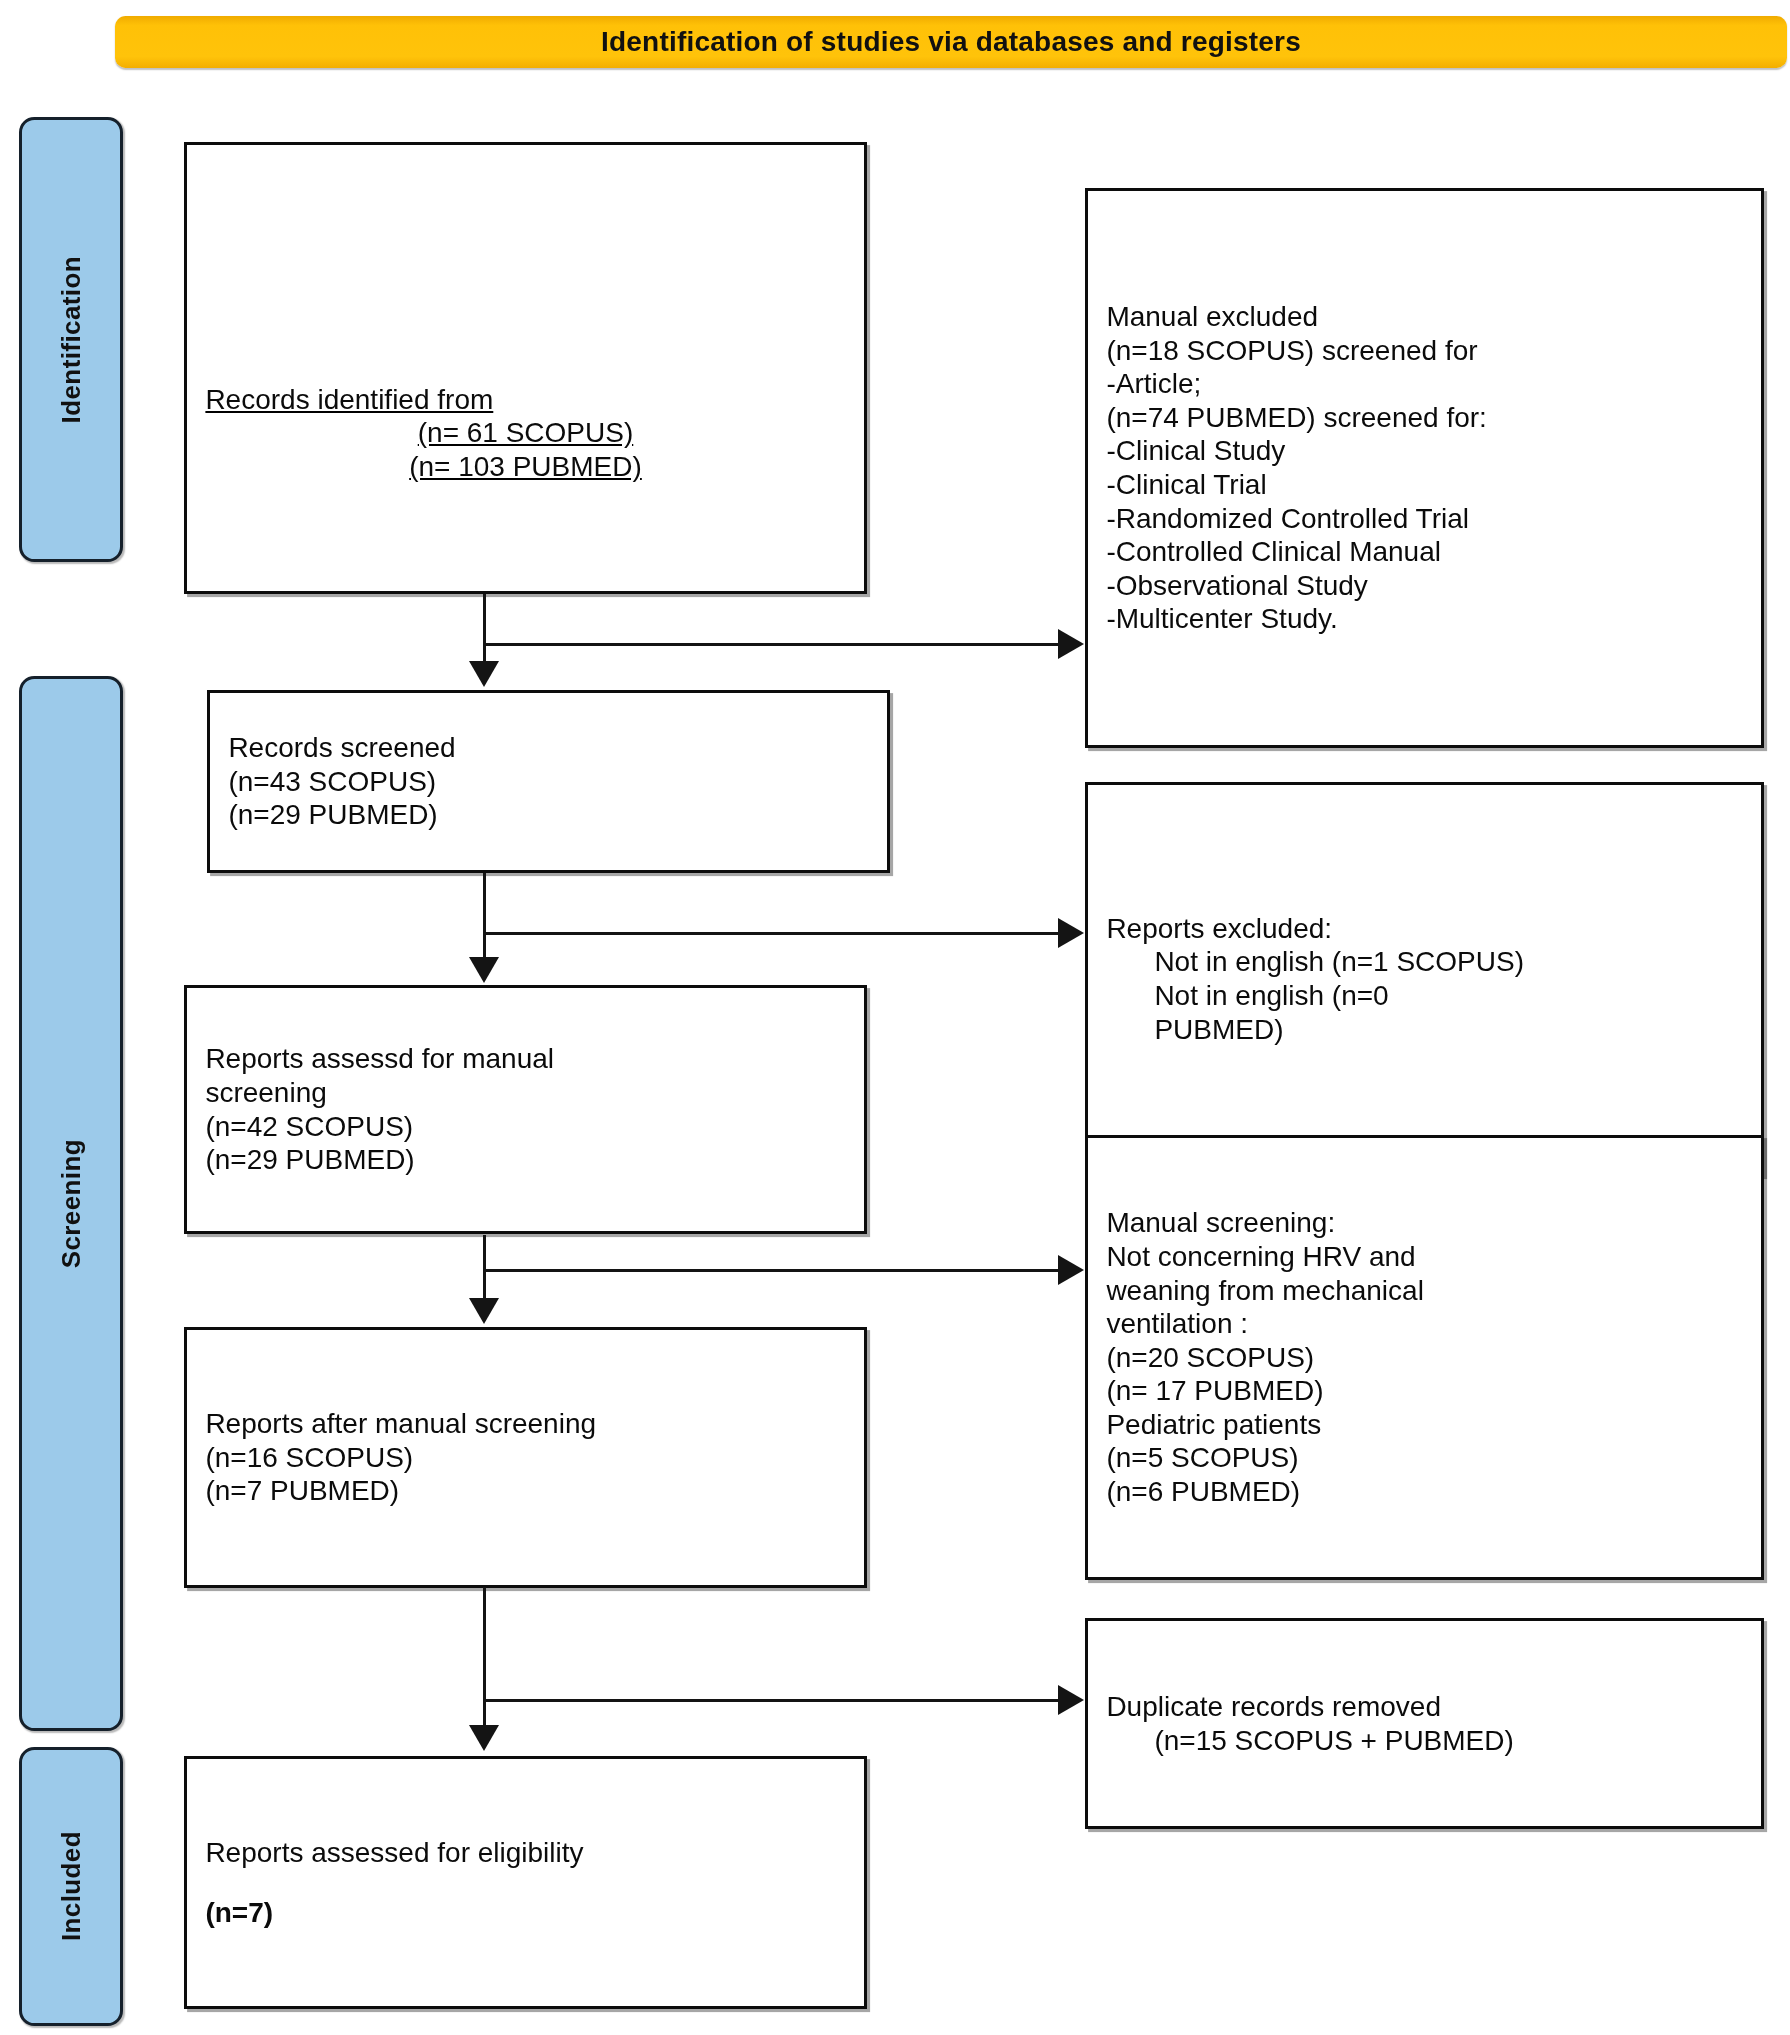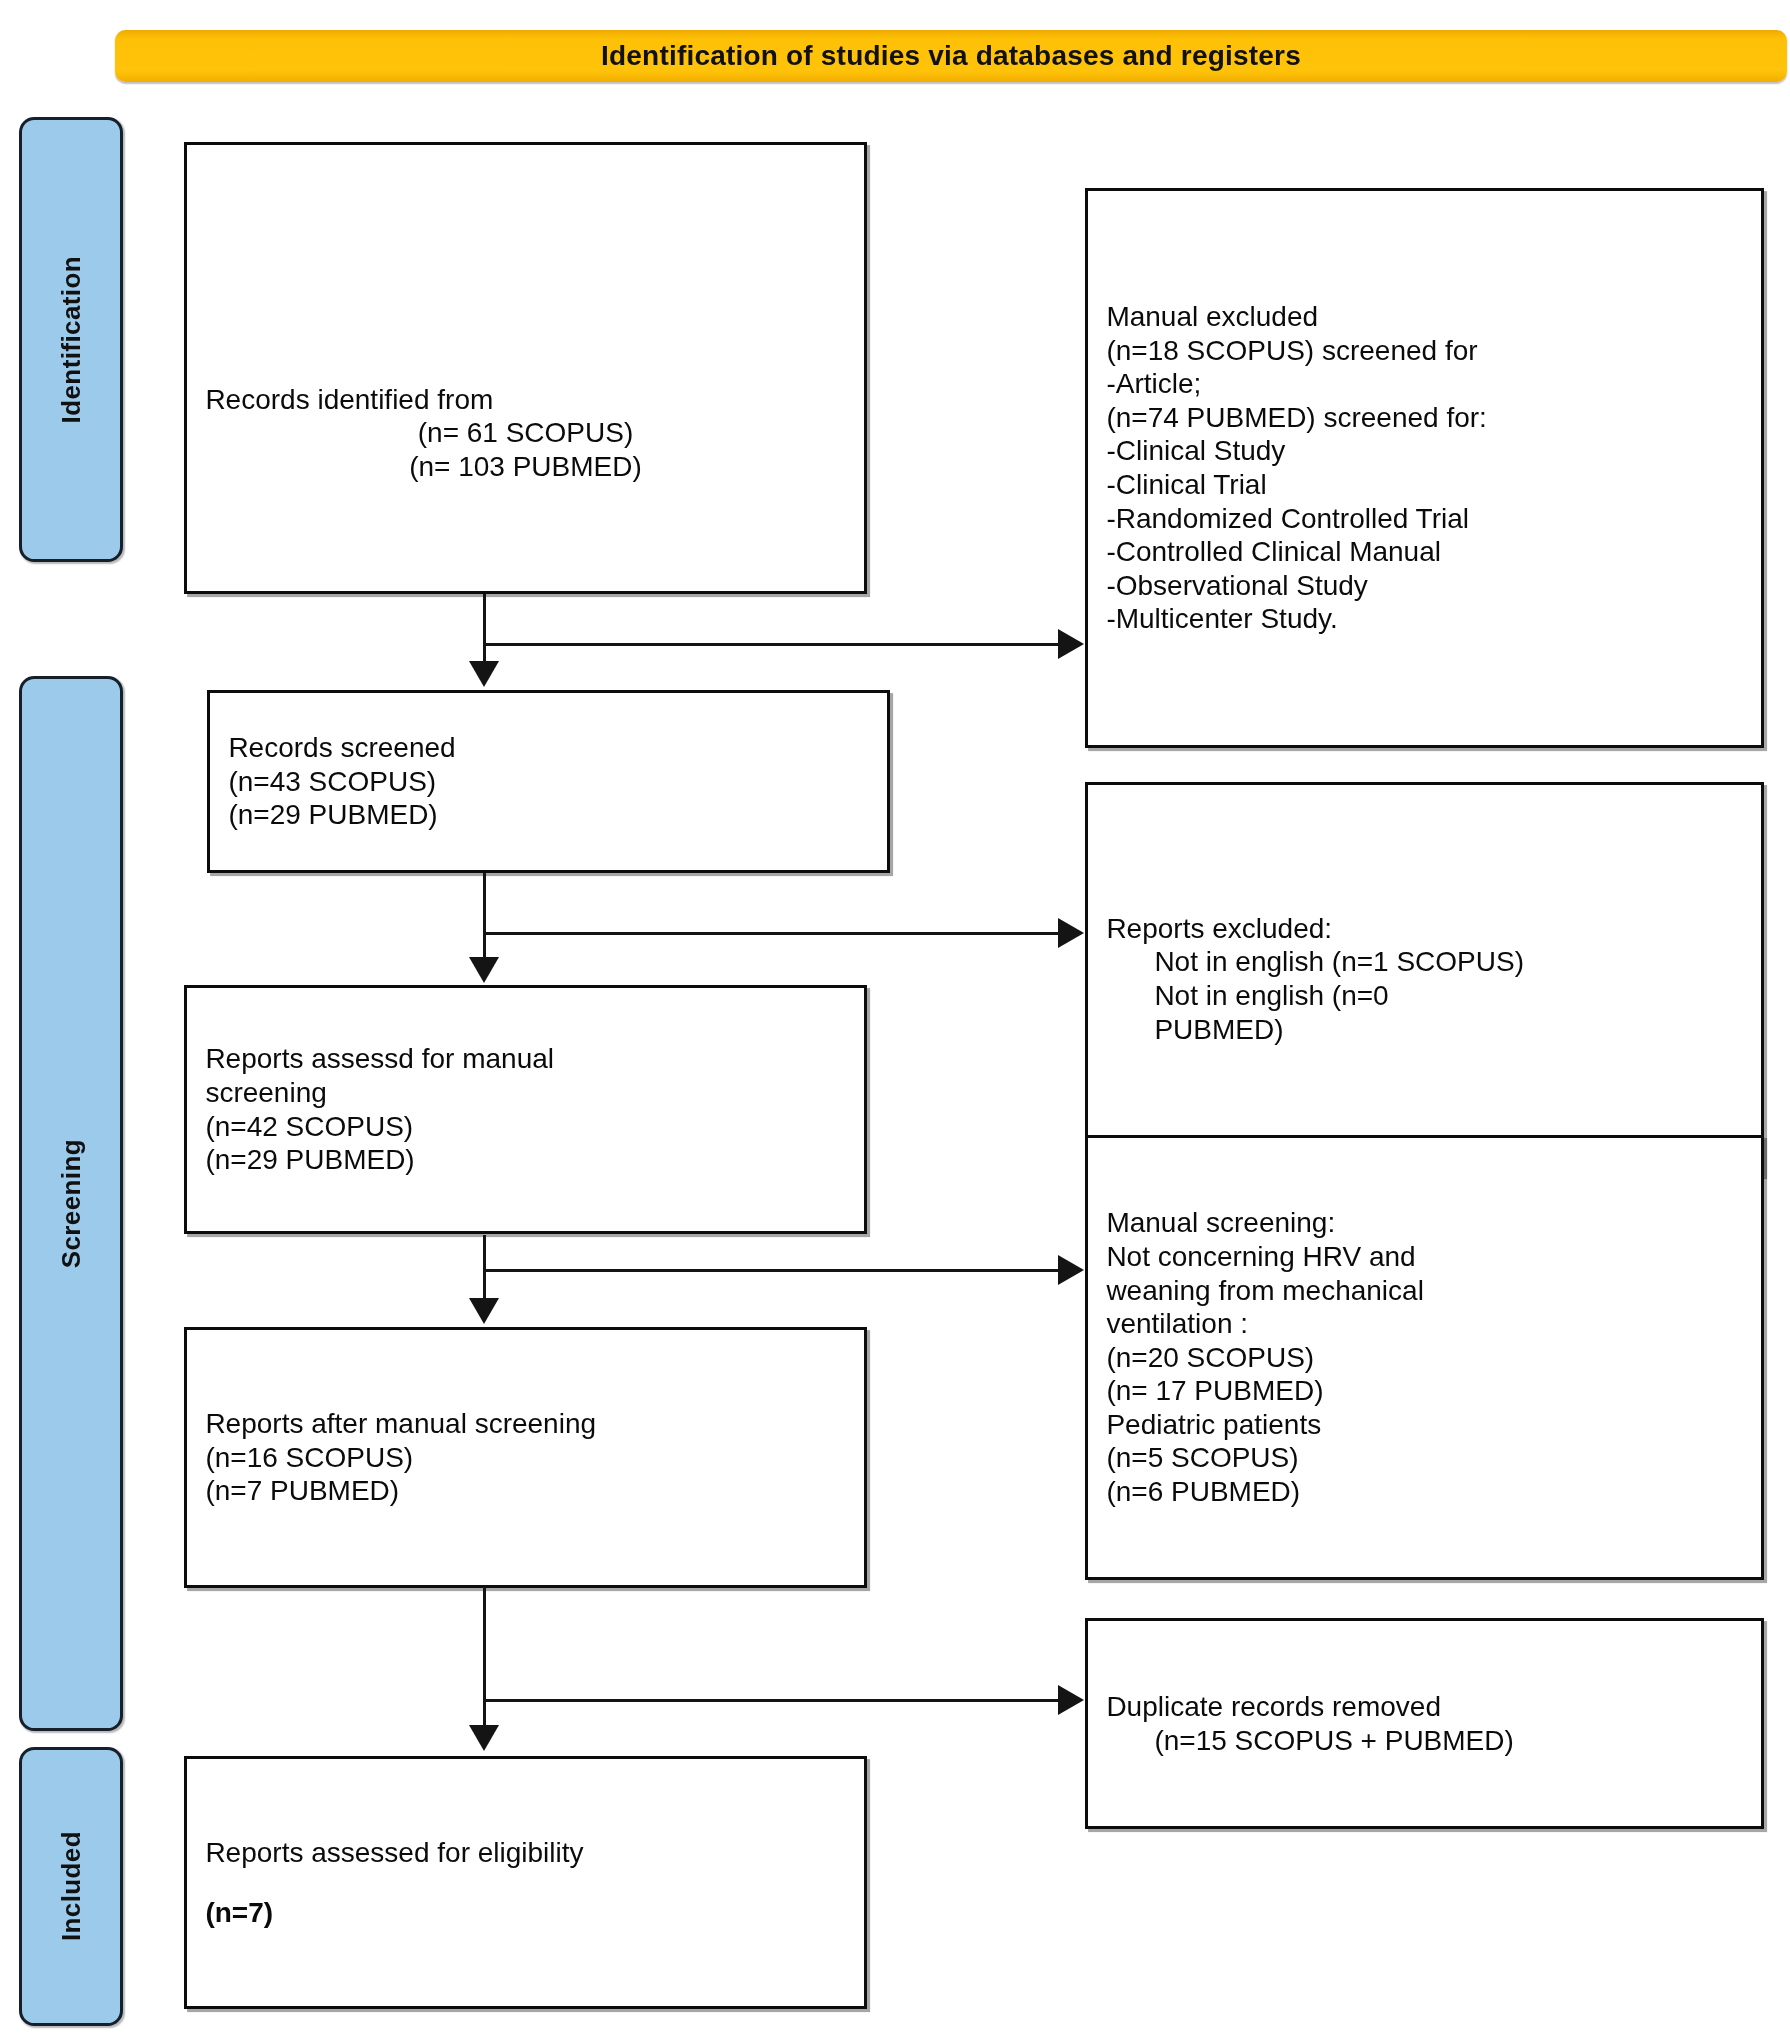--- a/index.html
+++ b/index.html
@@ -2,21 +2,21 @@
 <html style="font-size:12.3px"><head>
 <meta charset="utf-8">
 <title>PRISMA Flow Diagram</title>
 <style>
   html,body{margin:0;padding:0;background:#ffffff;}
   body{font-family:"Liberation Sans","DejaVu Sans",sans-serif;}
   #stage{position:relative;width:1791px;height:2035px;background:#fff;overflow:hidden;}
 
   
   .banner{
-    position:absolute;left:115px;top:30px;width:1672px;height:52px;
+    position:absolute;left:115px;top:16px;width:1672px;height:52px;
     background:linear-gradient(to bottom,#f0ab00 0%,#ffc107 18%,#ffc30a 78%,#f3ae00 100%);
     border-radius:10.7px;
     box-shadow:0 1.5px 1.5px rgba(0,0,0,.25);
     display:flex;align-items:center;justify-content:center;
   }
   .banner-title{
     font-size:28px;font-weight:bold;color:#111;letter-spacing:0.2px;
     text-align:center;line-height:1;white-space:nowrap;
   }
 
@@ -60,21 +60,21 @@
   #box-after-man    {left:184px; top:1327px; width:683px;  height:261px;}
   #box-eligibility  {left:184px; top:1756px; width:683px;  height:253px;}
 
   
   #box-records-excluded  {left:1085px; top:188px;  width:679px; height:560px;}
   #box-reports-excluded  {left:1085px; top:782px; width:679px; height:394px;}
   #box-manual-screening  {left:1085px; top:1135px; width:679px; height:445px;}
   #box-duplicates        {left:1085px; top:1618px; width:679px; height:211px;}
 
   
-  #box-identified .inner{margin-top:130px;}
+  #box-identified .inner{margin-top:130px;text-decoration:underline;}
   #box-eligibility .inner{margin-top:0;}
 
   
   .vline{position:absolute;width:3.1px;background:#141414;}
   .hline{position:absolute;height:3.1px;background:#141414;}
   .arrow-down{
     position:absolute;width:0;height:0;
     border-left:15.3px solid transparent;border-right:15.3px solid transparent;
     border-top:26px solid #141414;
   }

